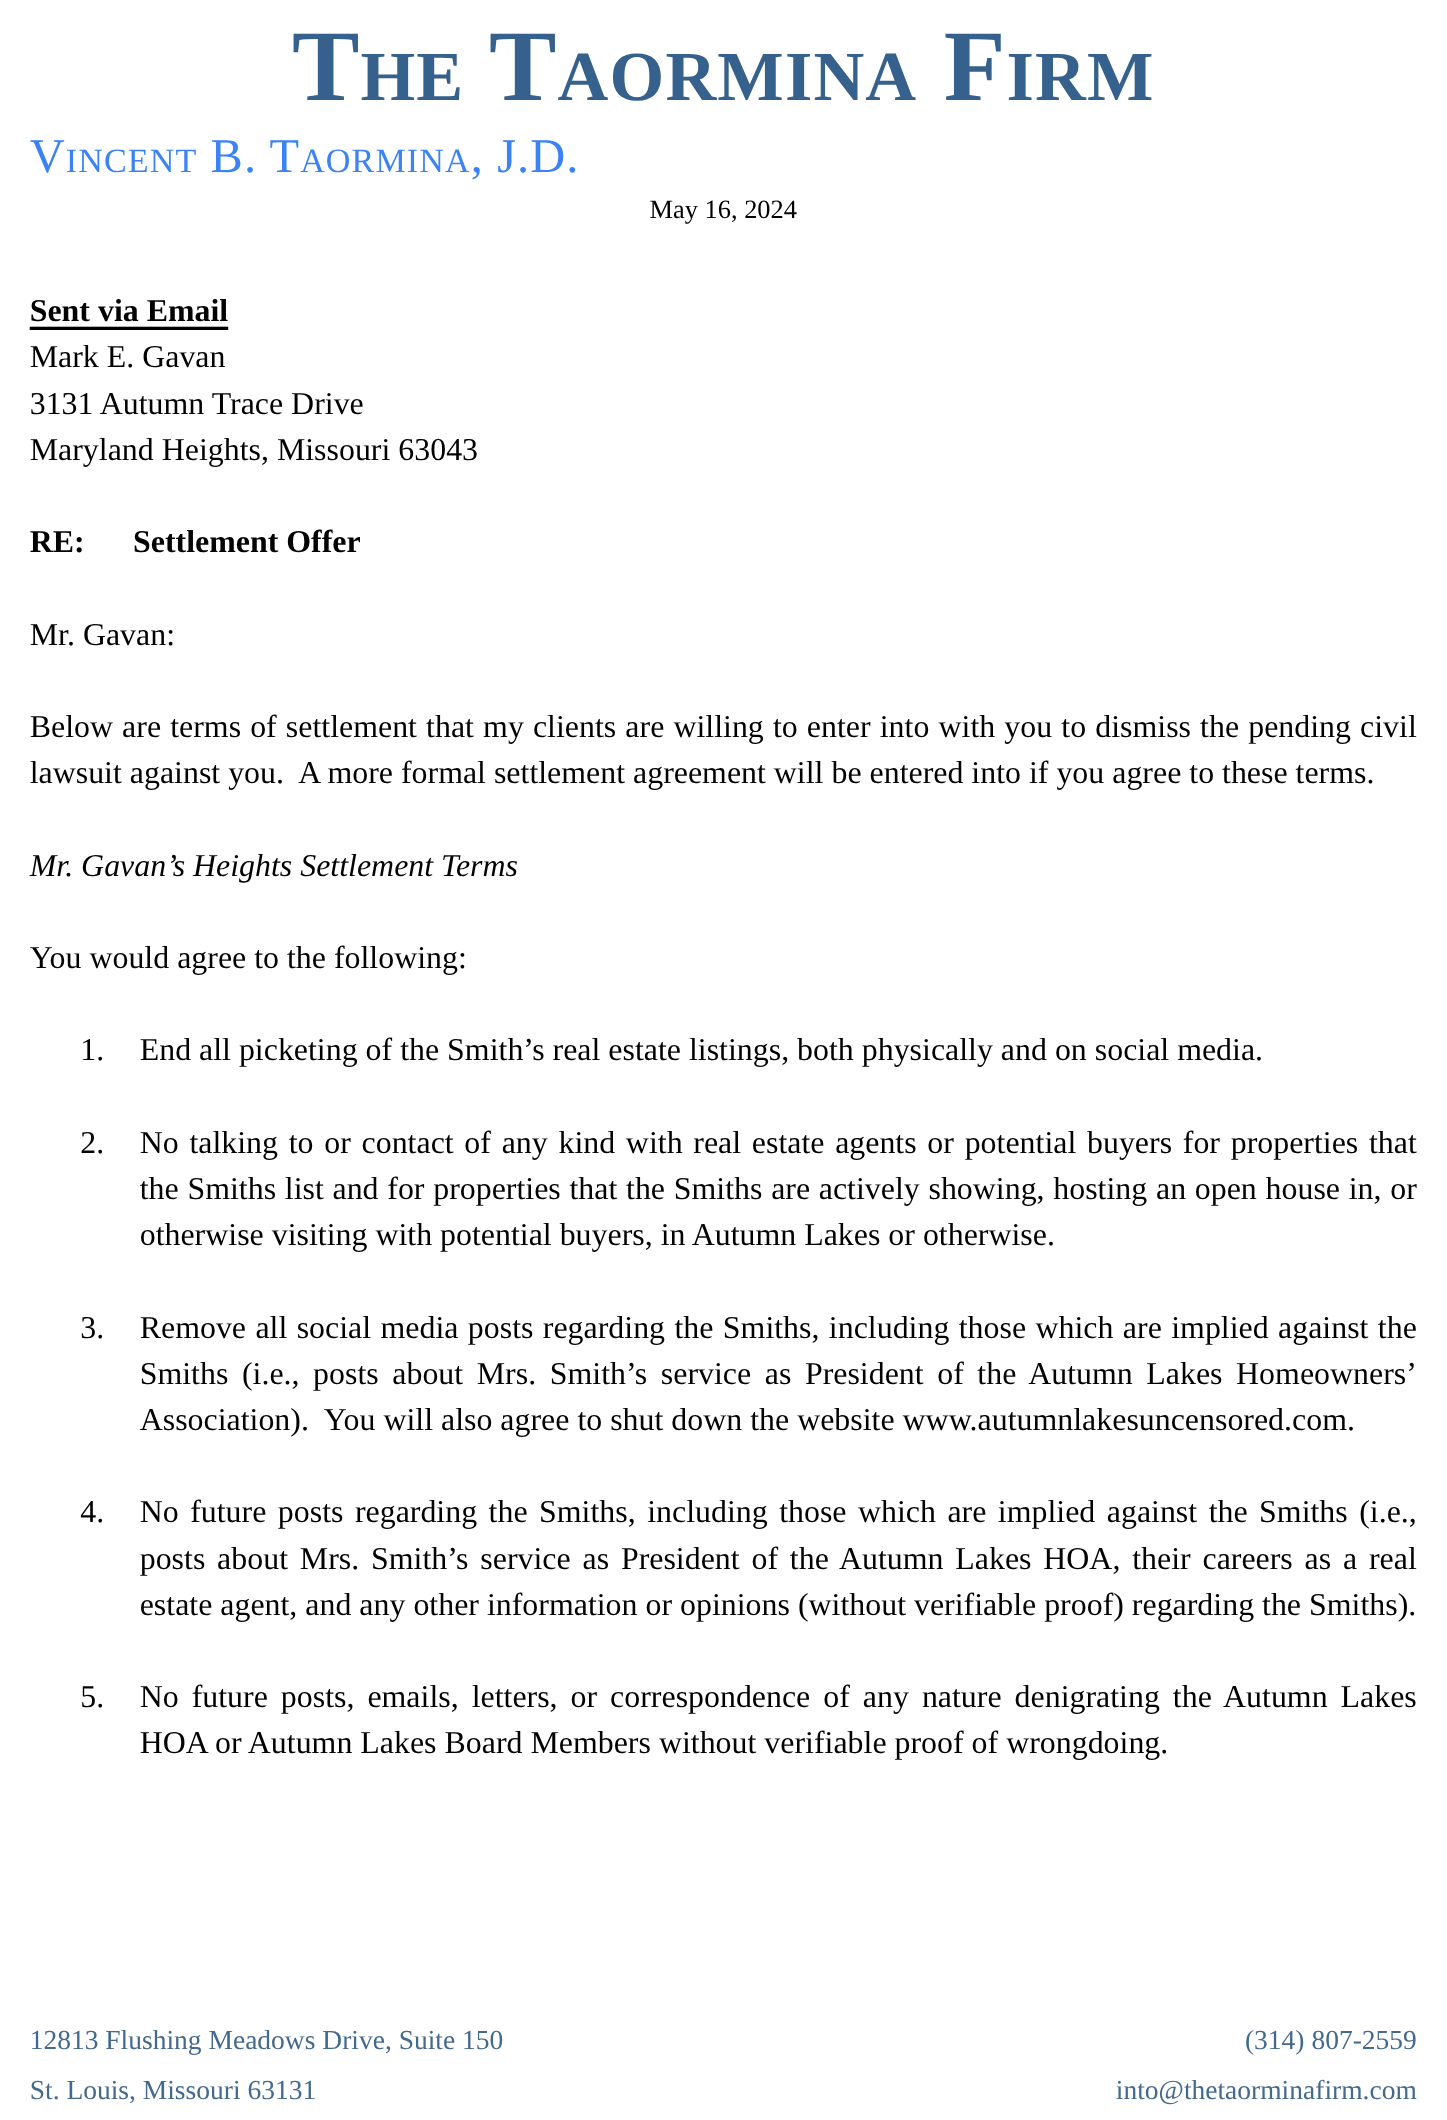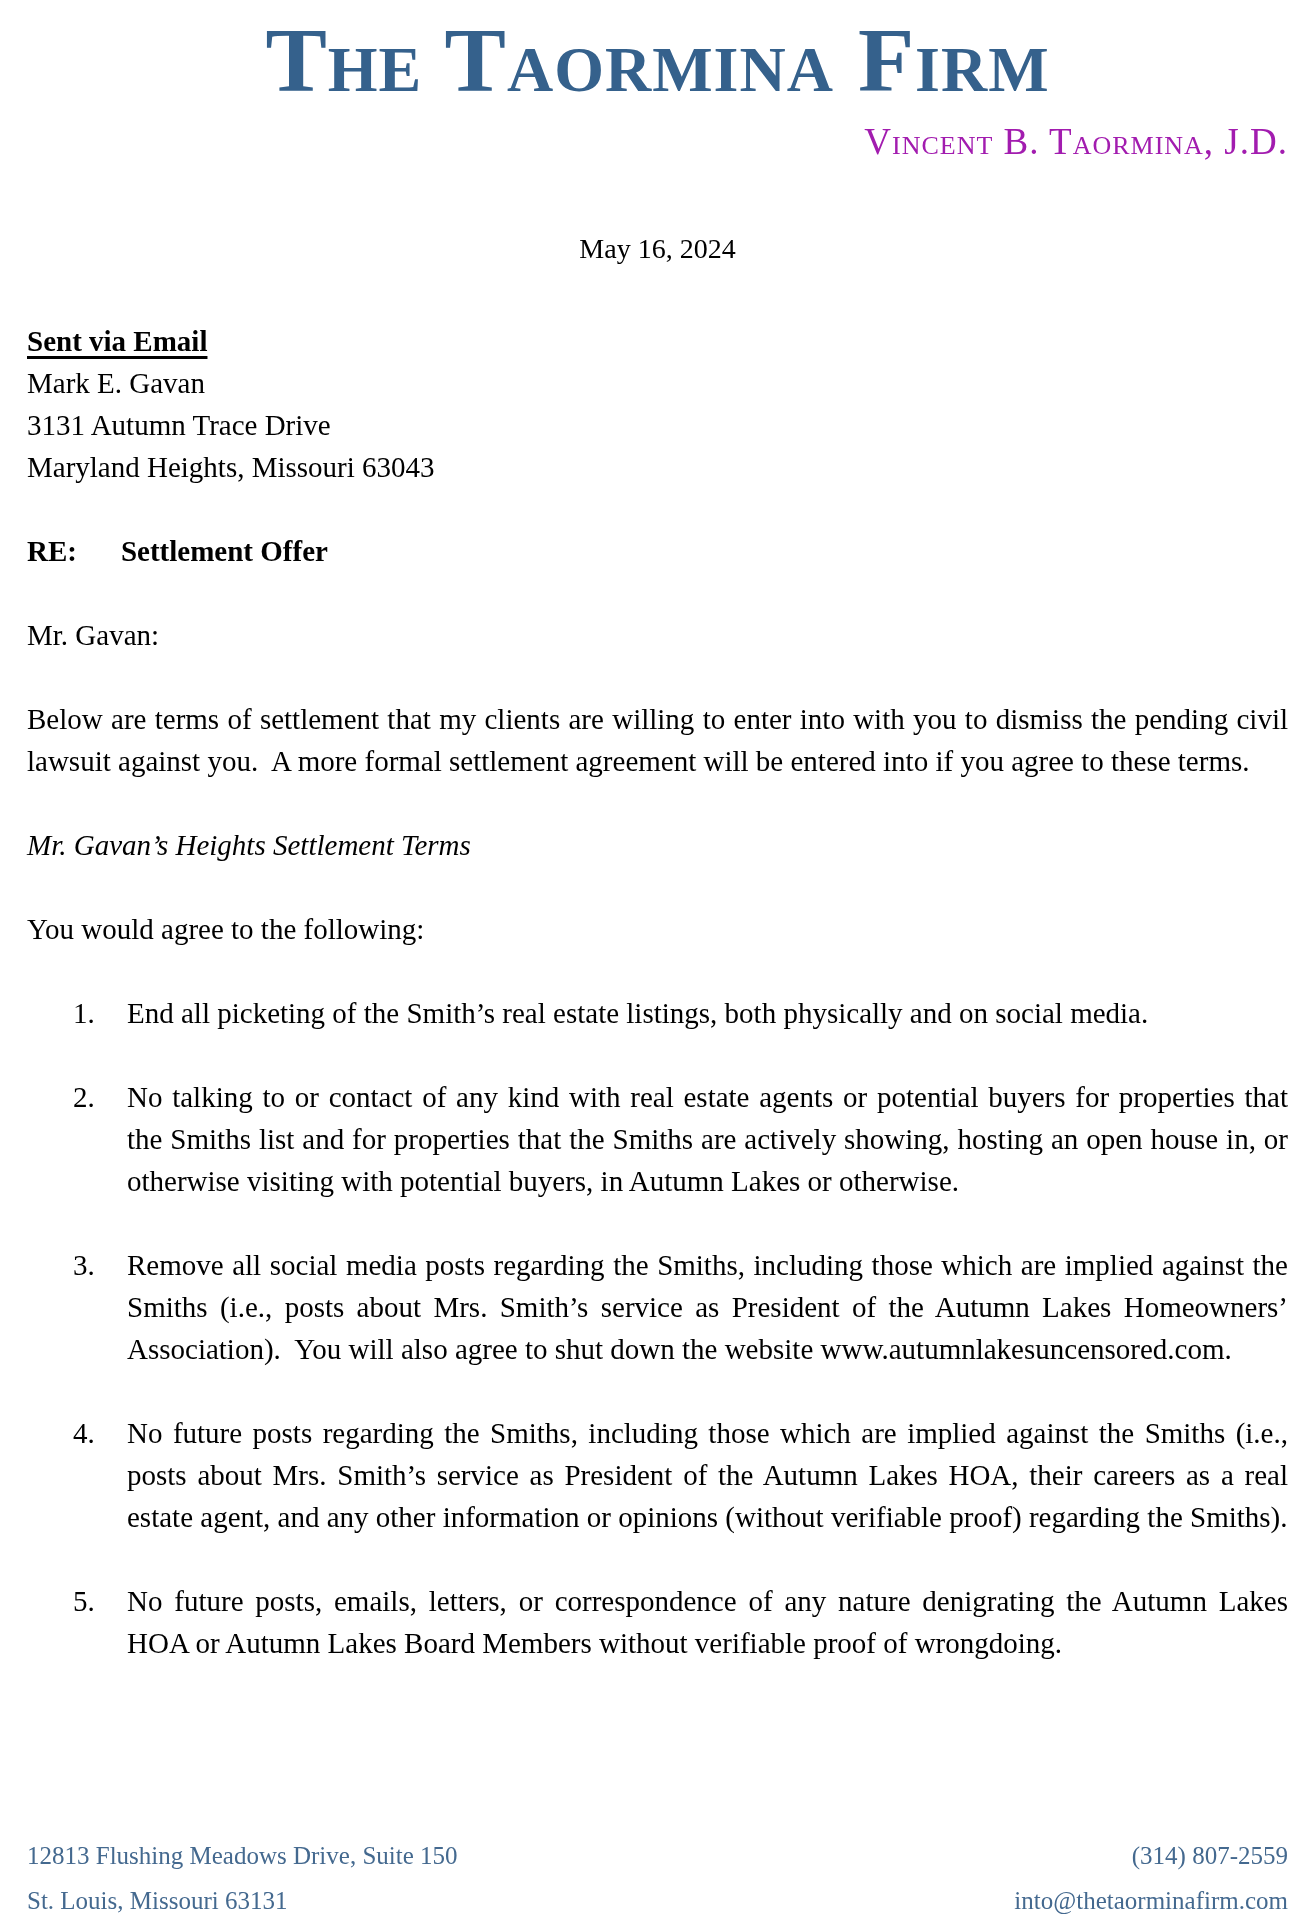--- a/index.html
+++ b/index.html
@@ -20,33 +20,32 @@
   .firm-name {
     text-align: center;
     font-variant: small-caps;
     font-weight: bold;
     color: #35618C;
     font-size: 92px;
     line-height: 92px;
     letter-spacing: 1px;
   }
   .attorney-name {
-    text-align: right;
+    text-align: left;
     font-variant: small-caps;
-    color: #a21caf;
-    font-size: 37px;
+    color: #3b82f6;
+    font-size: 44px;
     line-height: 56px;
     margin-top: 8px;
     letter-spacing: 1px;
   }
   .date-line {
     text-align: center;
-    font-size: 28px;
+    font-size: 24px;
     line-height: 42px;
-    margin-top: 58px;
   }
   .body-text { font-size: 29px; line-height: 42px; }
   .sent-block { margin-top: 50px; }
   .sent-via {
     font-weight: bold;
     text-decoration: underline;
     text-decoration-thickness: 3px;
     text-underline-offset: 5px;
     display: inline-block;
   }

